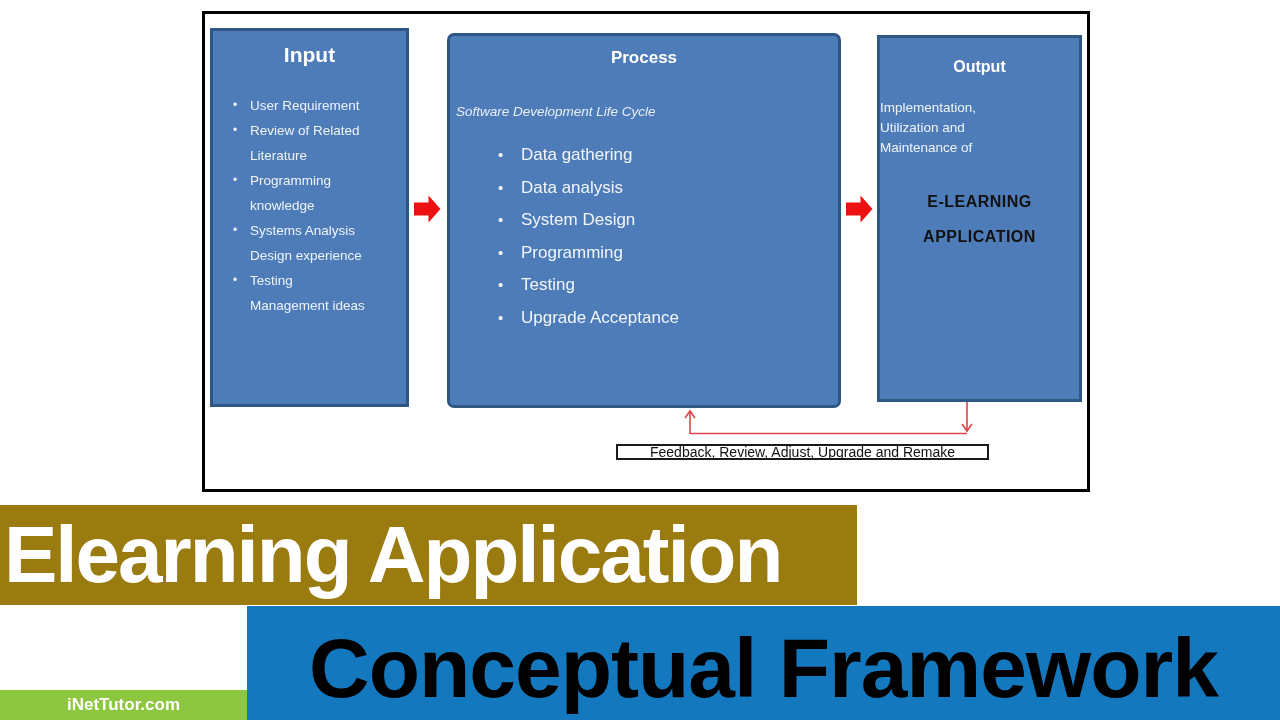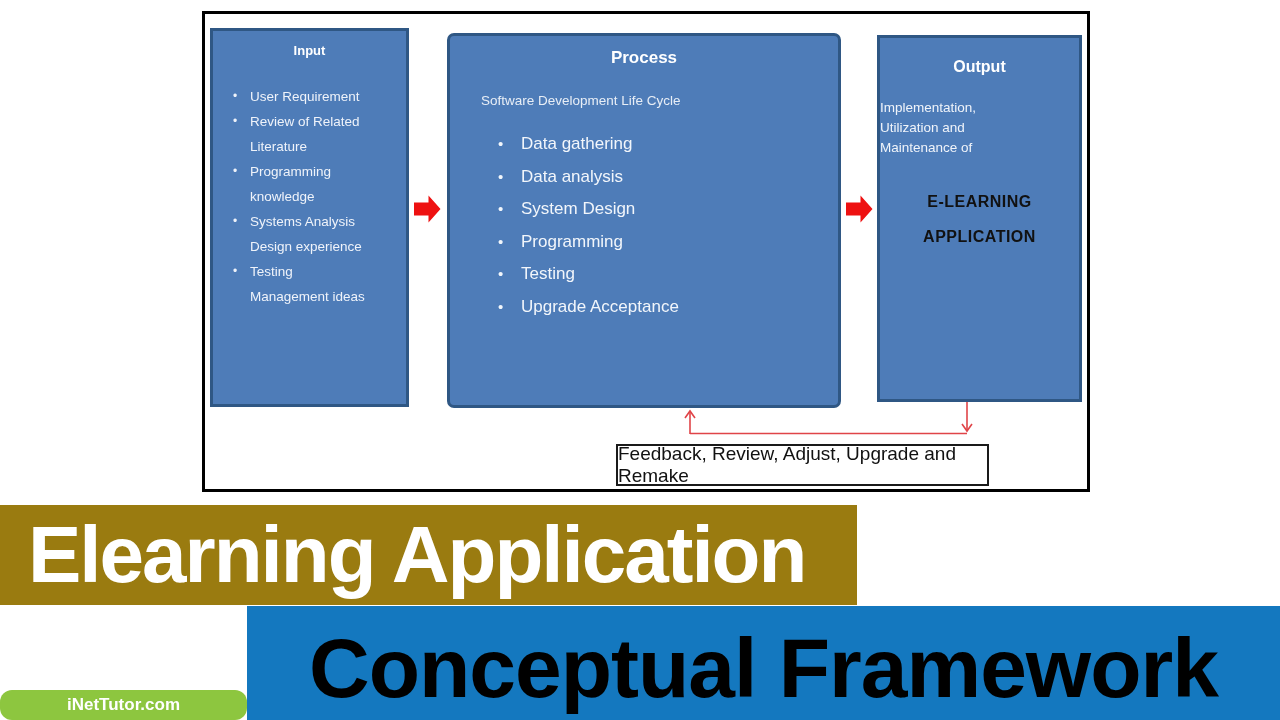--- a/index.html
+++ b/index.html
@@ -10,69 +10,69 @@
   
   .frame { position:absolute; left:202px; top:11px; width:888px; height:481px;
            border:3px solid #000; background:#fff; }
 
   .box { position:absolute; background:#4E7CB8; border:3px solid #2F5784; color:#fff; }
   .input-box   { left:5px;   top:14px; width:199px; height:379px; }
   .process-box { left:242px; top:19px; width:394px; height:375px;border-radius:7px; }
   .output-box  { left:672px; top:21px; width:205px; height:367px; }
 
   .box-title { text-align:center; font-weight:bold; color:#fff; }
-  .input-box  .box-title { font-size:13px; margin-top:12px; }
+  .input-box  .box-title { font-size:21px; margin-top:12px; }
   .process-box .box-title { font-size:17px; margin-top:12px; }
   .output-box  .box-title { font-size:16px; margin-top:20px; }
 
   ul.blist { list-style:none; }
   ul.blist li { display:flex; align-items:flex-start; }
   .dot { flex:0 0 auto; }
   .itxt { white-space:pre-line; }
 
   .input-box ul.blist { margin-top:26px; padding-left:20px; padding-right:8px;
                         font-size:13.5px; line-height:25px; color:#EFF3FA; }
   .input-box .dot { width:9px; font-size:12px; margin-right:8px; }
 
-  .process-subtitle { margin-top:25px; padding-left:31px; font-size:13.5px; color:#E8EEF6; }
+  .process-subtitle { margin-top:36px; padding-left:6px; font-size:13.5px; color:#E8EEF6;font-style:italic; }
   .process-box ul.blist { margin-top:20px; padding-left:48px;
                           font-size:17px; line-height:32.5px; color:#F2F6FB; }
   .process-box .dot { width:12px; font-size:15px; margin-right:11px; }
 
   .output-subtitle { margin-top:22px; text-align:left; font-size:13.5px;
                      line-height:20px; color:#F0F4FA; white-space:pre-line; }
   .output-highlight { margin-top:26px; text-align:center; font-size:16px; font-weight:bold;
                       line-height:35px; color:#111111; letter-spacing:0.5px; }
 
   .flow-arrow { position:absolute; width:27px; height:28px; }
   .flow-arrow.a1 { left:209px; top:181px; }
   .flow-arrow.a2 { left:641px; top:181px; }
 
   .fb-svg { position:absolute; left:0; top:0; width:882px; height:475px; }
 
-  .feedback-box { position:absolute; left:411px; top:430px; width:373px; height:42px;
+  .feedback-box { position:absolute; left:411px; top:430px; width:373px; height:16px;
                   background:#fff; border:2px solid #1a1a1a; display:flex;
                   align-items:center; justify-content:center;
-                  font-size:19px; color:#111; }
+                  font-size:14px; color:#111; }
 
   
   .banner-olive { position:absolute; left:0; top:505px; width:857px; height:100px;
                   background:#9A7B10; display:flex; align-items:center; }
   .banner-olive span { font-size:80px; font-weight:bold; color:#fff;
-                       letter-spacing:-2px; padding-left:28px; line-height:1;
+                       letter-spacing:-2px; padding-left:4px; line-height:1;
                        white-space:nowrap; }
 
   .banner-blue { position:absolute; left:247px; top:606px; width:1033px; height:114px;
                  background:#1478BF; display:flex; align-items:center; justify-content:center; }
   .banner-blue span { font-size:84px; font-weight:bold; color:#000000;
                       letter-spacing:-1px; line-height:1; padding-top:10px;
                       white-space:nowrap; }
 
   .green-strip { position:absolute; left:0; top:690px; width:247px; height:30px;
-                 background:#8DC63F; display:flex; align-items:center; justify-content:center;border-radius:12px; }
+                 background:#8DC63F; display:flex; align-items:center; justify-content:center; }
   .green-strip span { font-size:17px; font-weight:bold; color:#fff; }
 </style>
 </head>
 <body>
 
 <div class="stage">
 
   <div class="frame">
 
     <div class="box input-box">

